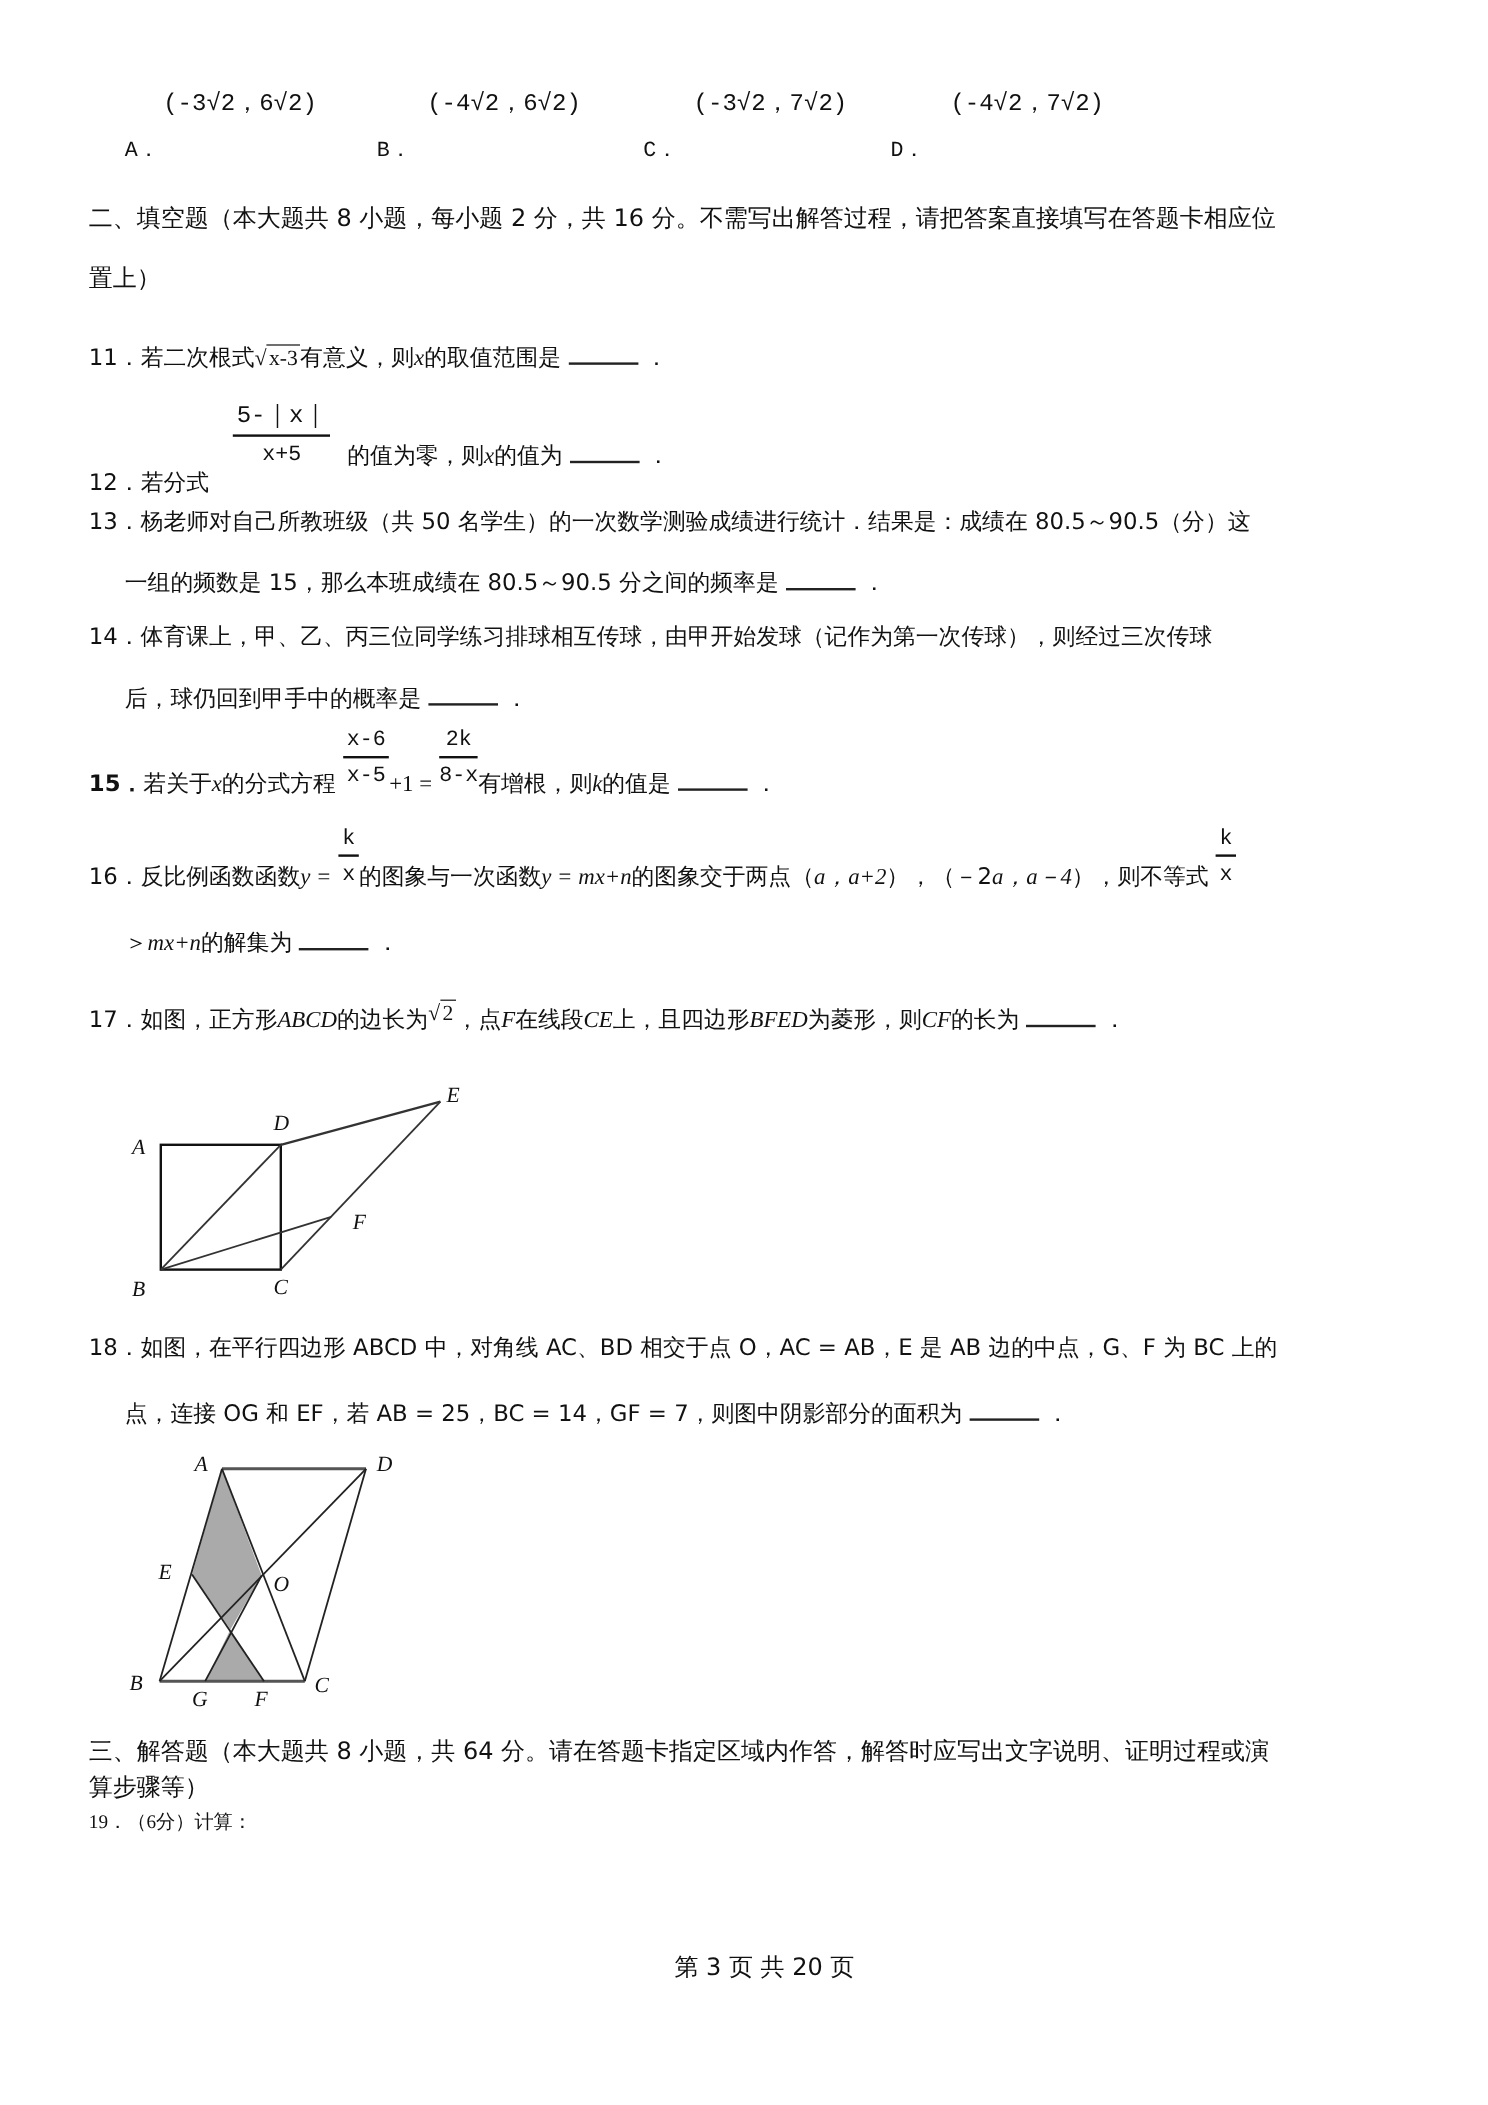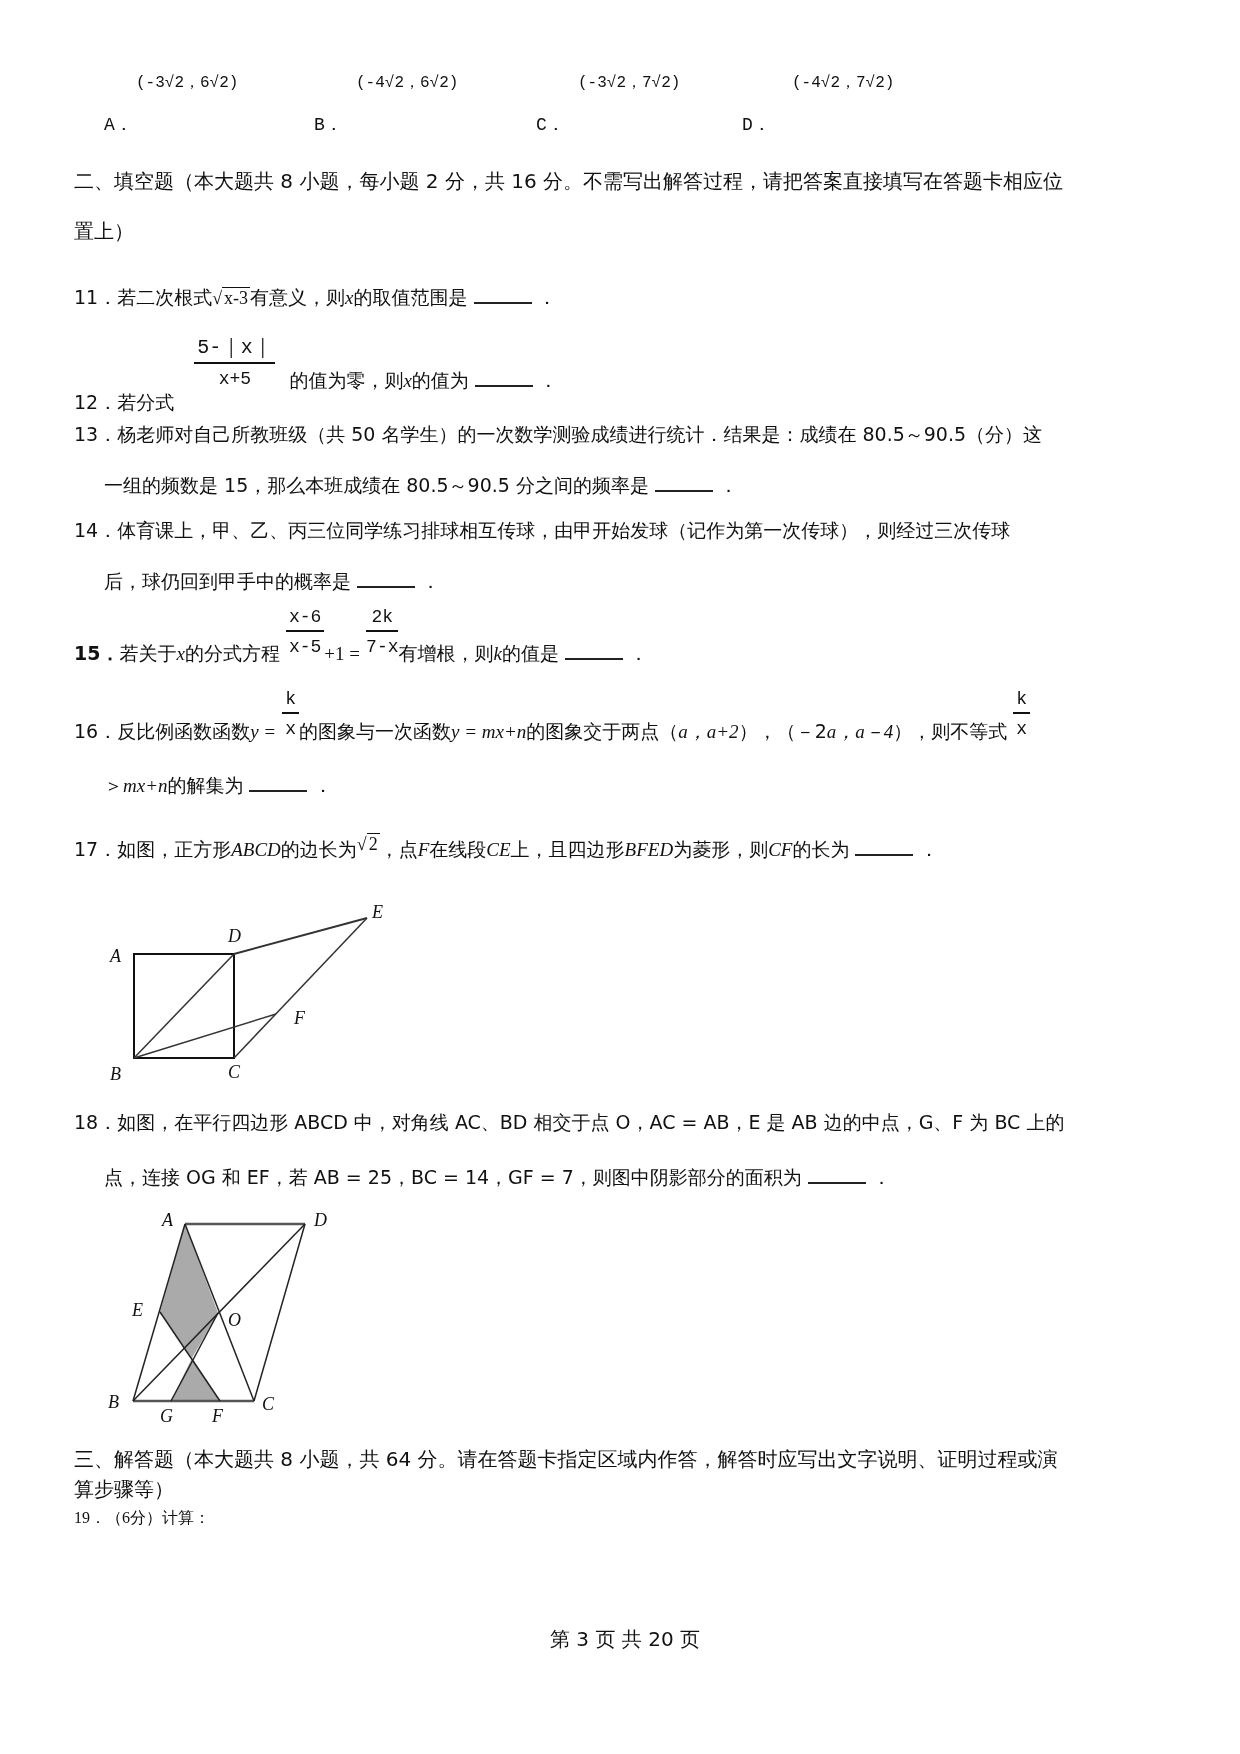--- a/index.html
+++ b/index.html
@@ -12,21 +12,21 @@
   .serif { font-family: "Liberation Serif", "DejaVu Serif", serif; }
   .mono { font-family: "Liberation Mono", "DejaVu Sans Mono", monospace; }
   .it { font-style: italic; font-family: "Liberation Serif", "DejaVu Serif", serif; }
   .bold { font-weight: normal; }
   .blank { display: inline-block; width: 58px; border-bottom: 2px solid #222; height: 18px; vertical-align: baseline; margin: 0 6px; }
   .frac { display: inline-block; vertical-align: middle; text-align: center; font-family: "Liberation Mono", "DejaVu Sans Mono", monospace; font-size: 18px; line-height: 1; }
   .frac .num { display: block; border-bottom: 2px solid #111; padding: 0 3px 4px; }
   .frac .den { display: block; padding-top: 6px; }
   .sqrt { font-family: Liberation Serif, serif; font-size: 18px; }
   .sqrt .rad { border-top: 1.5px solid #111; padding: 0 2px; }
-  .choice-expr { font-family: "Liberation Mono", "DejaVu Sans Mono", monospace; font-size: 16px; position: absolute; top: -24px; left: 36px; white-space: nowrap; }
+  .choice-expr { font-family: "Liberation Mono", "DejaVu Sans Mono", monospace; font-size: 20px; position: absolute; top: -24px; left: 36px; white-space: nowrap; }
   .figure-label { font-family: "Liberation Serif", "DejaVu Serif", serif; font-style: italic; font-size: 18px; }
 </style>
 </head>
 <body>
 
 <div>
   <div class="abs" style="left:104px; top:96px;">
     <span class="choice-expr" style="left:32px;">(-3√2，6√2)</span>
     <span class="mono" style="font-size:18px; position:relative; top:16px;">A．</span>
   </div>
@@ -62,21 +62,21 @@
 </div>
 
 <div class="abs" style="left:74px; top:518px;">14．体育课上，甲、乙、丙三位同学练习排球相互传球，由甲开始发球（记作为第一次传球），则经过三次传球</div>
 <div class="abs" style="left:104px; top:568px;">
   <span>后，球仍回到甲手中的概率是</span><span class="blank"></span><span>．</span>
 </div>
 
 <div class="abs" style="left:74px; top:608px;">
   <span style="position:relative; top:22px;font-weight:bold;">15．</span><span style="position:relative; top:22px;">若关于</span><span class="it" style="position:relative; top:22px;">x</span><span style="position:relative; top:22px;">的分式方程</span>
   <span class="frac"><span class="num">x-6</span><span class="den">x-5</span></span><span class="serif" style="position:relative; top:22px;">+1 =</span>
-  <span class="frac"><span class="num">2k</span><span class="den">7-x</span></span><span style="position:relative; top:22px;">有增根，则</span><span class="it" style="position:relative; top:22px;">k</span><span style="position:relative; top:22px;">的值是</span><span class="blank" style="position:relative; top:22px;"></span><span style="position:relative; top:22px;">．</span>
+  <span class="frac"><span class="num">2k</span><span class="den">8-x</span></span><span style="position:relative; top:22px;">有增根，则</span><span class="it" style="position:relative; top:22px;">k</span><span style="position:relative; top:22px;">的值是</span><span class="blank" style="position:relative; top:22px;"></span><span style="position:relative; top:22px;">．</span>
 </div>
 
 <div class="abs" style="left:74px; top:690px;">
   <span style="position:relative; top:18px;">16．</span><span style="position:relative; top:18px;">反比例函数函数</span><span class="it" style="position:relative; top:18px;">y =</span>
   <span class="frac"><span class="num">k</span><span class="den">x</span></span><span style="position:relative; top:18px;">的图象与一次函数</span><span class="it" style="position:relative; top:18px;">y = mx+n</span><span style="position:relative; top:18px;">的图象交于两点（</span><span class="it" style="position:relative; top:18px;">a，a+2</span><span style="position:relative; top:18px;">），（－2</span><span class="it" style="position:relative; top:18px;">a，a－4</span><span style="position:relative; top:18px;">），则不等式</span>
   <span class="frac"><span class="num">k</span><span class="den">x</span></span>
 </div>
 <div class="abs" style="left:104px; top:772px;">
   <span>＞</span><span class="it">mx+n</span><span>的解集为</span><span class="blank"></span><span>．</span>
 </div>
@@ -129,13 +129,13 @@
   <span class="abs figure-label" style="left:60px; top:210px;">G</span>
   <span class="abs figure-label" style="left:112px; top:210px;">F</span>
   <span class="abs figure-label" style="left:162px; top:198px;">C</span>
 </div>
 
 <div class="abs bold" style="left:74px; top:1446px; font-size:20px;">三、解答题（本大题共 8 小题，共 64 分。请在答题卡指定区域内作答，解答时应写出文字说明、证明过程或演</div>
 <div class="abs bold" style="left:74px; top:1476px; font-size:20px;">算步骤等）</div>
 
 <div class="abs serif" style="left:74px; top:1508px; font-size:16px;">19．（6分）计算：</div>
 
-<div class="abs" style="left:550px; top:1626px; font-size:20px;">第 3 页 共 20 页</div>
+<div class="abs" style="left:562px; top:1626px; font-size:20px;">第 3 页 共 20 页</div>
 
 </body></html>

